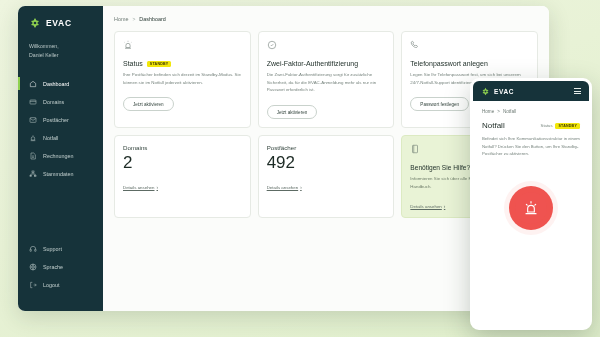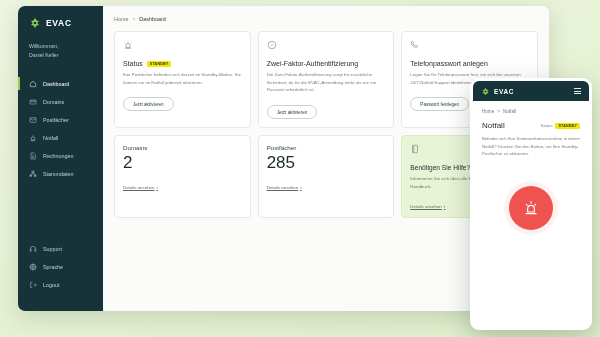--- a/index.html
+++ b/index.html
@@ -346,21 +346,21 @@
         <div class="stat-label">Domains</div>
         <div class="stat-value">2</div>
         <div class="card-link">
           <span>Details ansehen</span>
           <span class="arrow">›</span>
         </div>
       </div>
 
       <div class="card">
         <div class="stat-label">Postfächer</div>
-        <div class="stat-value">285</div>
+        <div class="stat-value">492</div>
         <div class="card-link">
           <span>Details ansehen</span>
           <span class="arrow">›</span>
         </div>
       </div>
 
       <div class="card green">
         <svg class="card-icon" viewBox="0 0 24 24" fill="none" stroke="#55645d" stroke-width="1.6">
           <rect x="6" y="3" width="12" height="18" rx="1.5"></rect>
             <path d="M9 3v18"></path>

